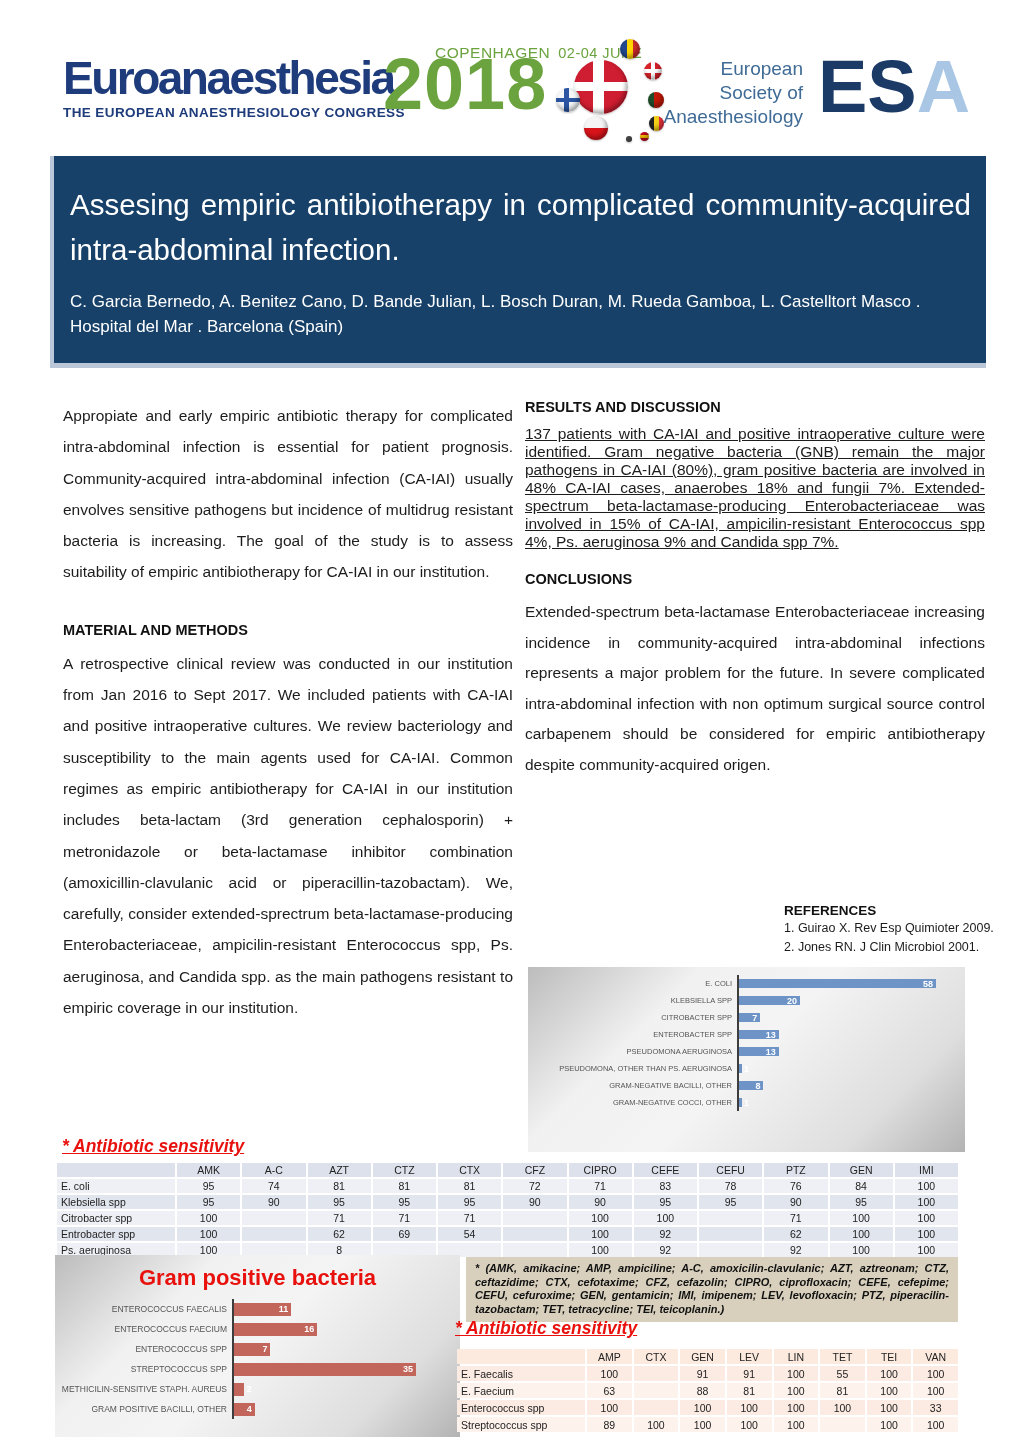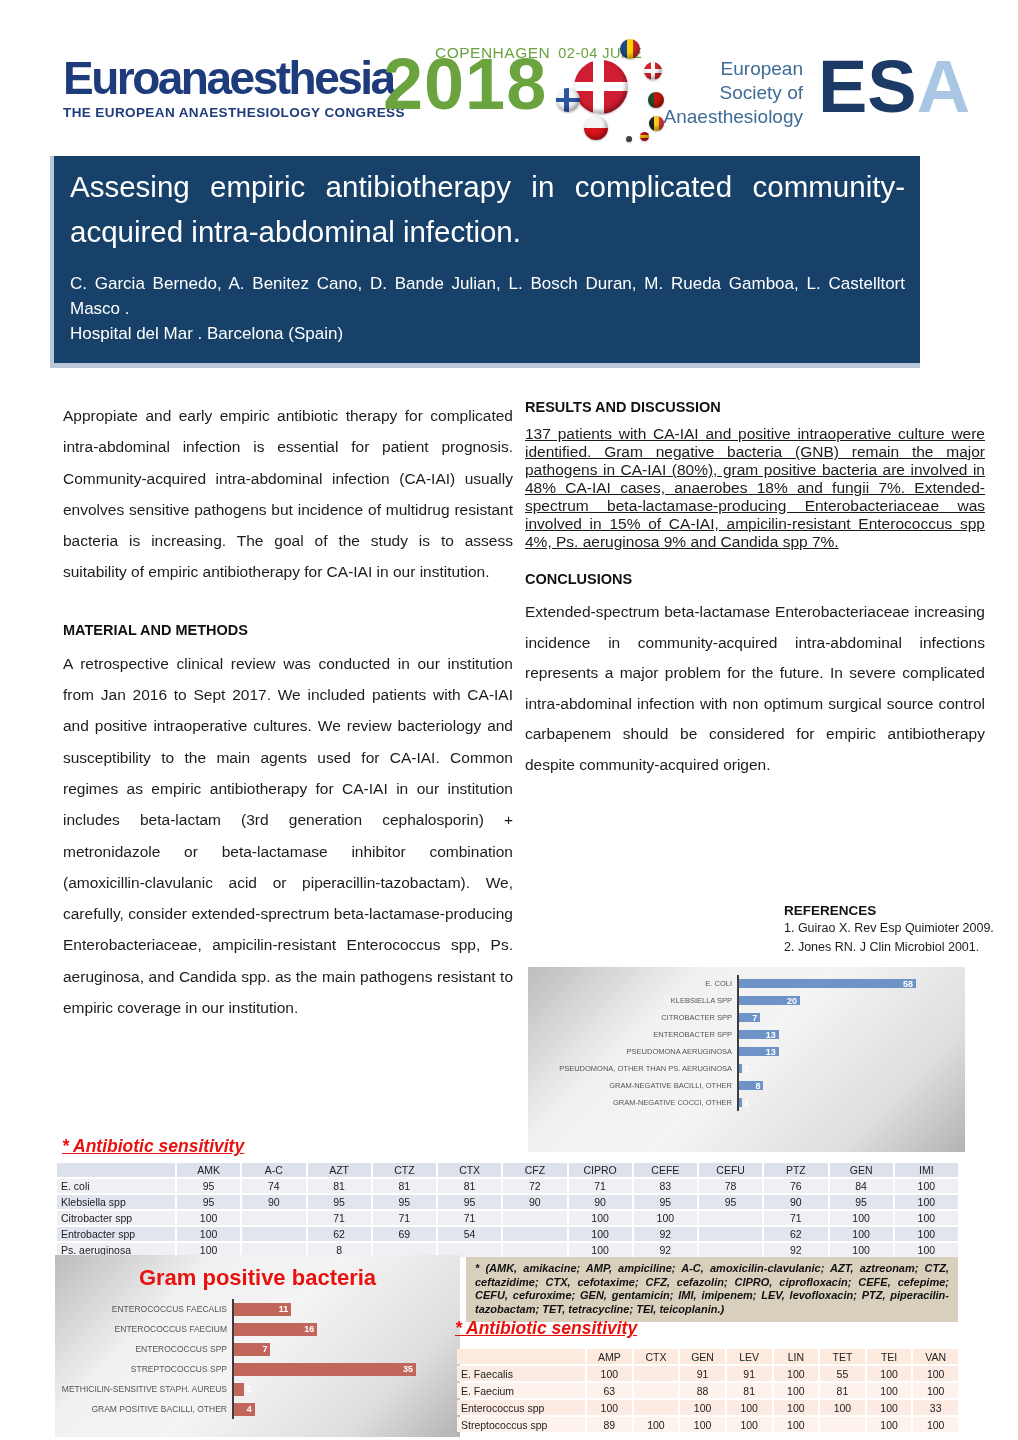--- a/index.html
+++ b/index.html
@@ -32,23 +32,23 @@
   .f-pt{left:92px;top:56px;width:16px;height:16px;background:linear-gradient(90deg,#1e4d2b 40%,#c21807 40%);}
   .f-be{left:93px;top:80px;width:15px;height:15px;background:linear-gradient(90deg,#222 33%,#f7d117 33% 66%,#ef3340 66%);}
   .f-d1{left:70px;top:100px;width:6px;height:6px;background:#555;}
   .f-d2{left:84px;top:96px;width:9px;height:9px;background:linear-gradient(to bottom,#c60b1e 30%,#ffc400 30% 70%,#c60b1e 70%);}
   .society{position:absolute;left:600px;top:57px;width:203px;text-align:right;
            font-size:19px;line-height:24px;color:#3f6b96;}
   .esa{position:absolute;left:818px;top:50px;font-size:74px;font-weight:bold;line-height:1;letter-spacing:0px;}
   .esa .dark{color:#1b3a66;} .esa .light{color:#a9c6e5;}
 
   
-  .banner{position:absolute;left:50px;top:156px;width:870px;height:212px;box-sizing:border-box;
+  .banner{position:absolute;left:50px;top:156px;width:936px;height:212px;box-sizing:border-box;
           background:#174169;border-left:4px solid #b9c7d8;border-bottom:5px solid #b9c7d8;
-          padding:8px 15px 10px 16px;}
+          padding:26px 15px 10px 16px;}
   .banner h1{margin:0;font-size:29.5px;font-weight:normal;color:#fff;text-align:justify;line-height:45px;}
   .banner .authors{margin:17px 0 0;font-size:17px;color:#fff;text-align:justify;line-height:25px;}
   .banner .affil{margin:0;font-size:17px;color:#fff;line-height:25px;}
 
   
   .col-left{position:absolute;left:63px;top:390px;width:450px;}
   .col-right{position:absolute;left:525px;top:399px;width:460px;}
   .sec-h{margin:0;font-size:14.5px;font-weight:bold;color:#111;}
   .body-p{margin:10px 0 0;font-size:15.5px;text-align:justify;color:#1c1c1c;}
   .lh-31{line-height:31.3px;} .lh-27{line-height:18px;text-decoration:underline;} .lh-30{line-height:30.6px;}
@@ -157,21 +157,21 @@
     <h2 class="sec-h">REFERENCES</h2>
     <p>1. Guirao X. Rev Esp Quimioter 2009.</p>
     <p>2. Jones RN. J Clin Microbiol 2001.</p>
   </div>
 
   <div class="panel panel-gn">
     <div class="crows">
         <div class="crow">
           <div class="clab">E. COLI</div>
           <div class="cbars">
-            <div class="cbar" style="width: 177px; background: rgb(109, 147, 199); text-align: center;">
+            <div class="cbar" style="width: 197px; background: rgb(109, 147, 199); text-align: center;">
               <span class="cval" style="color: rgb(255, 255, 255);">58</span>
             </div>
           </div>
         </div>
         <div class="crow">
           <div class="clab">KLEBSIELLA SPP</div>
           <div class="cbars">
             <div class="cbar" style="width: 61px; background: rgb(109, 147, 199);">
               <span class="cval" style="color: rgb(255, 255, 255);">20</span>
             </div>

